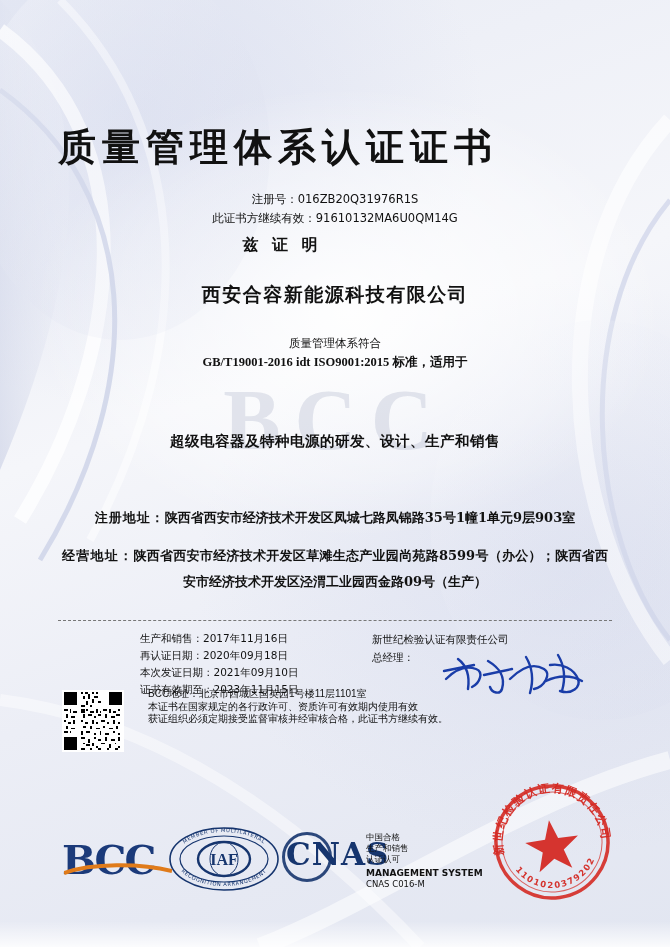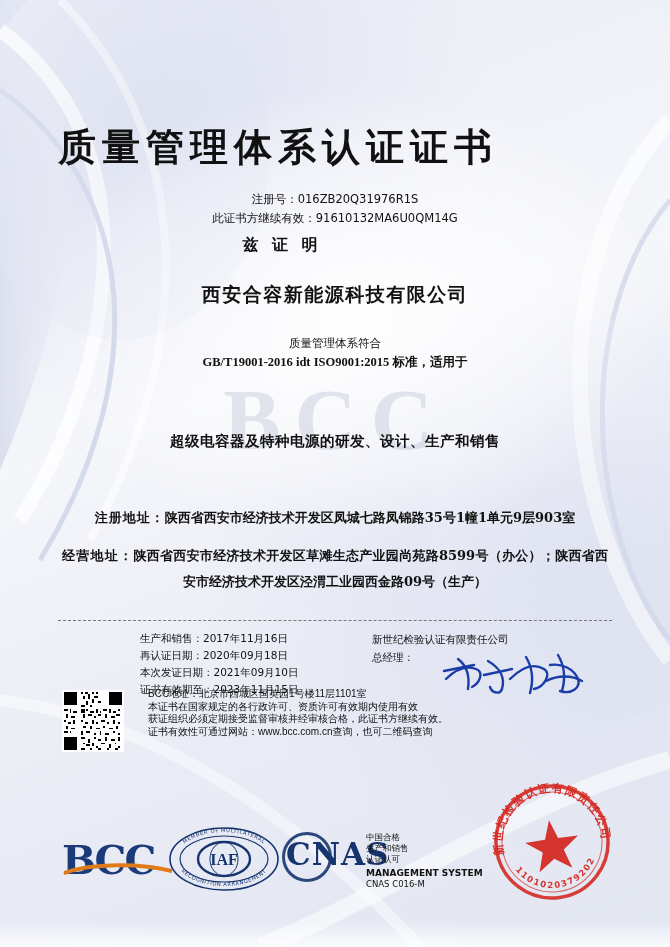--- a/index.html
+++ b/index.html
@@ -479,21 +479,20 @@
         <rect x="19" y="31" width="2" height="1"></rect>
           <rect x="24" y="31" width="1" height="1"></rect>
         <rect x="28" y="31" width="2" height="1"></rect>
       </g>
     </svg>
 
     <div class="fineprint">
       <div>BCC地址：北京市西城区国英园1号楼11层1101室</div>
       <div>本证书在国家规定的各行政许可、资质许可有效期内使用有效</div>
       <div>获证组织必须定期接受监督审核并经审核合格，此证书方继续有效。</div>
-      <div>证书有效性可通过网站：www.bcc.com.cn查询，也可二维码查询</div>
     </div>
 
     <div class="logos">
 
       <div class="logo-bcc">
         <span>BCC</span>
         <svg class="swoosh" viewBox="0 0 108 14">
           <path d="M0,11 C28,1 76,1 108,9" stroke="#e07b1a" stroke-width="4" fill="none"></path>
         </svg>
       </div>

